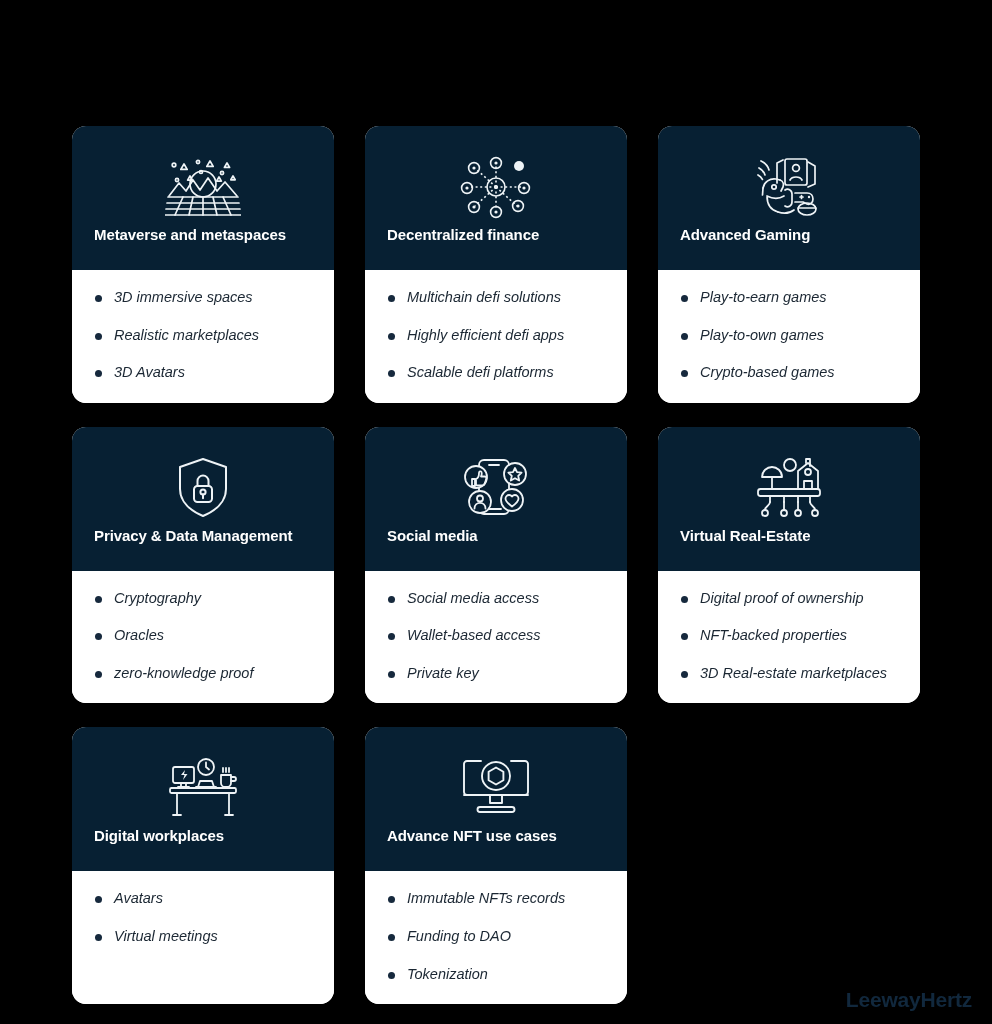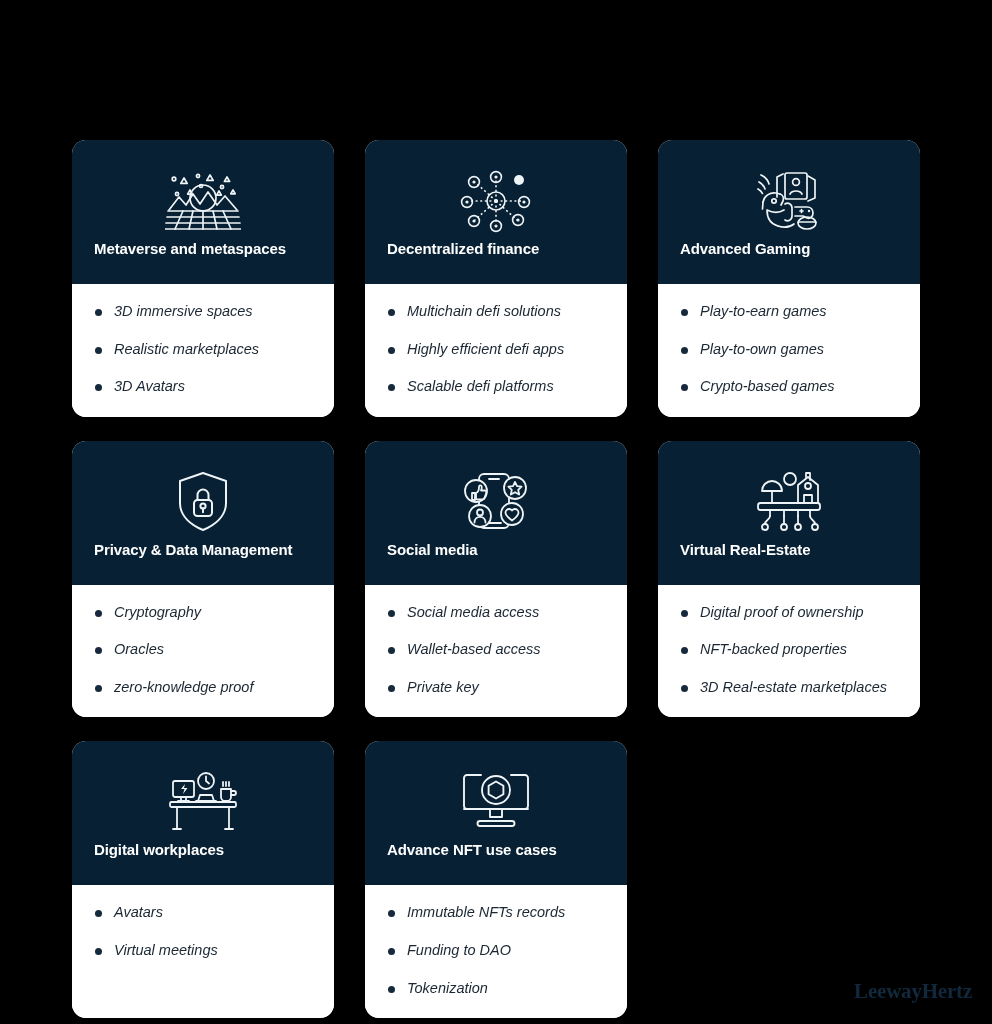--- a/index.html
+++ b/index.html
@@ -15,21 +15,21 @@
   .page {
     position: relative;
     width: 992px;
     height: 1024px;
     background: #000000;
   }
 
   .grid {
     position: absolute;
     left: 72px;
-    top: 140px;
+    top: 126px;
     width: 848px;
     display: grid;
     grid-template-columns: 262px 262px 262px;
     column-gap: 31px;
     row-gap: 24px;
   }
 
   .card {
     width: 262px;
     border-radius: 14px;
@@ -97,22 +97,22 @@
     top: 7px;
     width: 7px;
     height: 7px;
     border-radius: 50%;
     background: #16293d;
   }
 
   .brand {
     position: absolute;
     right: 20px;
-    bottom: 20px;
-    font-family: Liberation Serif, serif;
+    bottom: 12px;
+    font-family: Liberation Sans, sans-serif;
     font-weight: bold;
     font-size: 21px;
     color: #11283d;
     letter-spacing: -0.2px;
   }
 </style>
 </head>
 <body>
 
 <div class="page">

